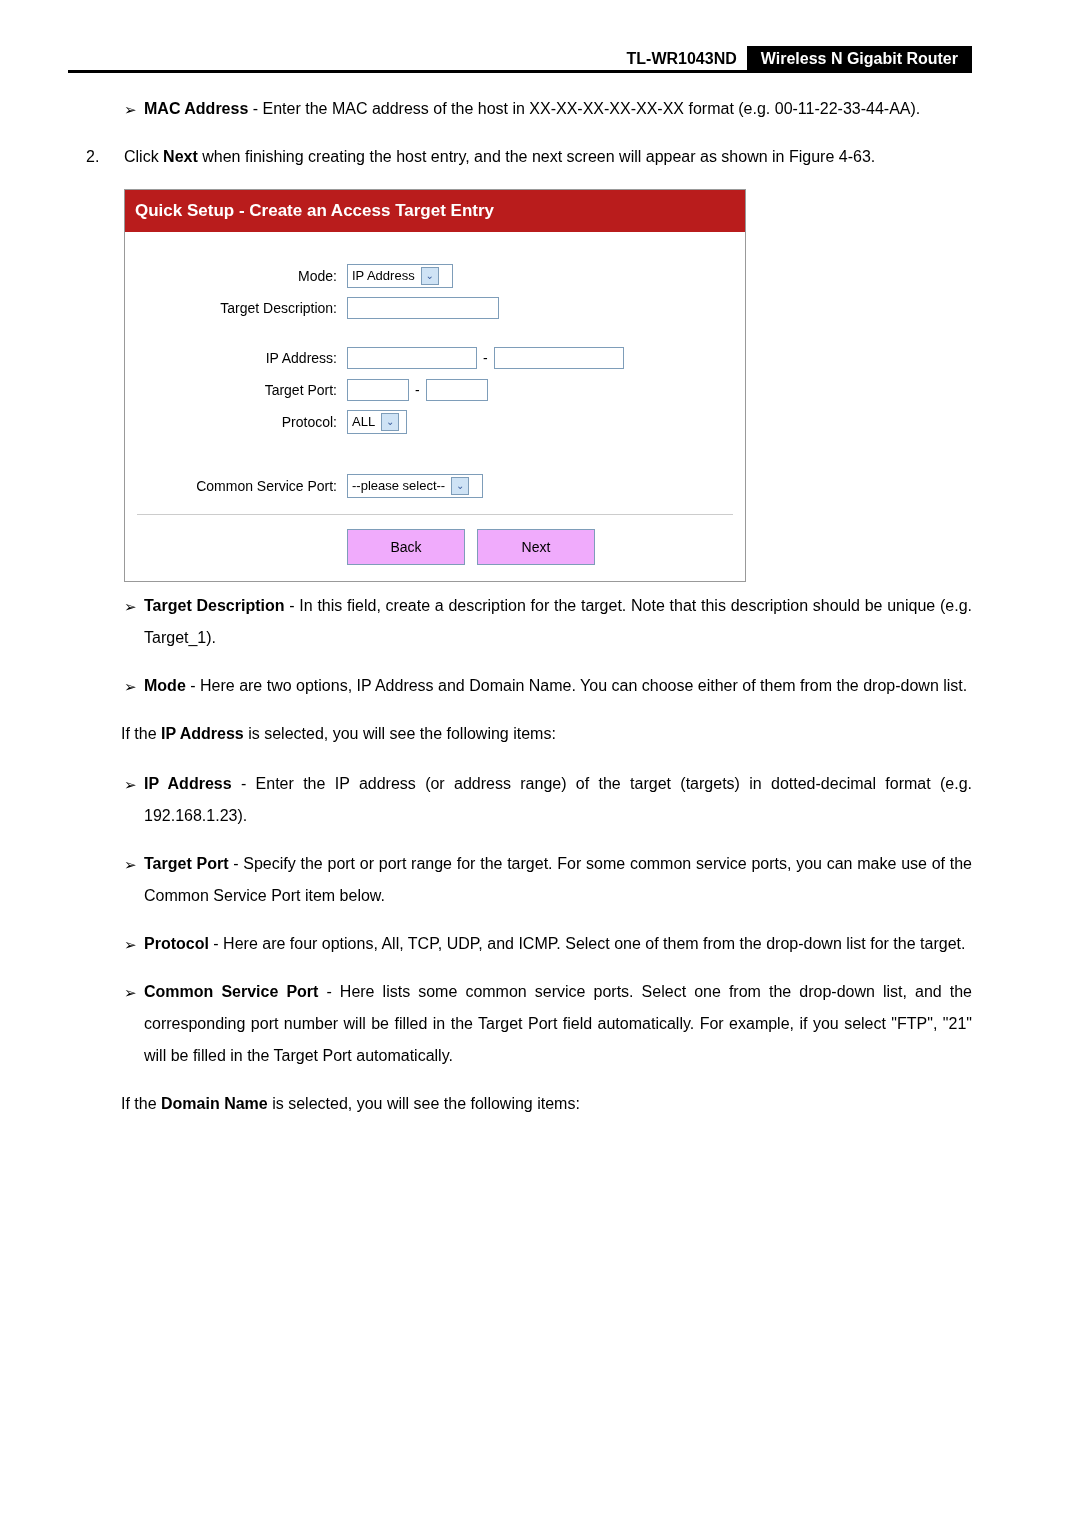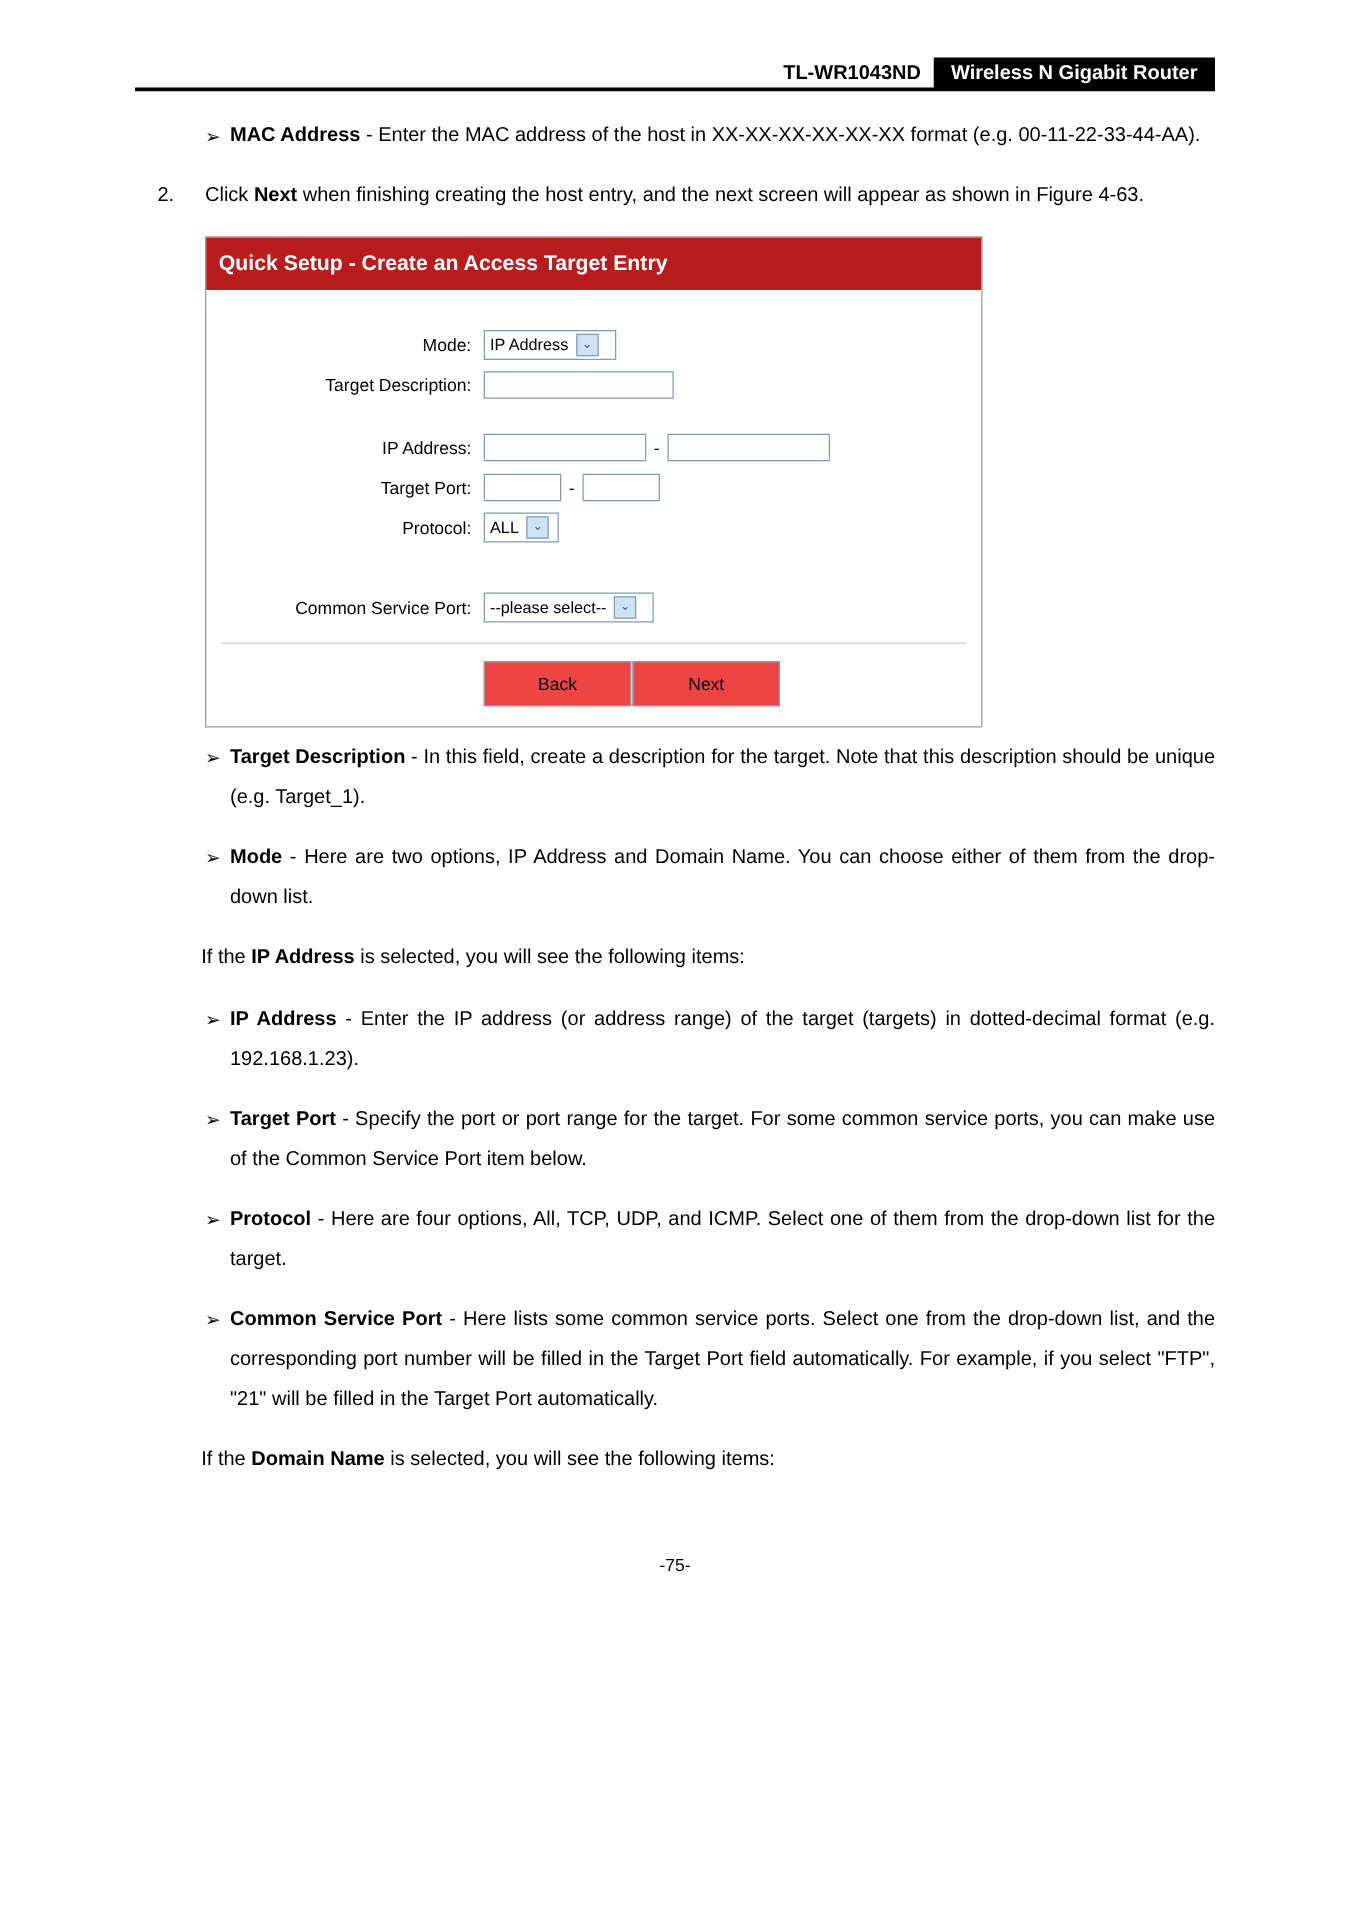--- a/index.html
+++ b/index.html
@@ -5,21 +5,21 @@
   body {
     margin: 0;
     padding: 0;
     background: #fff;
     font-family: Arial, Helvetica, sans-serif;
     font-size: 16px;
     color: #000;
     width: 1080px;
   }
   .page {
-    padding: 50px 108px 40px 108px;
+    padding: 50px 108px 40px 68px;
   }
   .header-bar {
     border-bottom: 3px solid #000;
     padding-bottom: 2px;
     margin-bottom: 20px;
     text-align: right;
   }
   .header-inner {
     display: inline-block;
   }
@@ -128,26 +128,26 @@
     background: #fff;
     height: 20px;
   }
   .gap-big { height: 28px; }
   .fig-sep {
     border-top: 1px solid #ccc;
     margin: 14px 0 14px 0;
   }
   .btn {
     border: 1px solid #7e9db9;
-    background: #ef4444;
+    background: #f0abfc;
     min-width: 88px;
     padding: 3px 14px;
     font-size: 14px;
     text-align: center;
-    margin-right: 1px;
+    margin-right: 12px;
   }
   .fig-caption {
     text-align: center;
     margin: 18px 0 22px 0;
     font-size: 16px;
   }
   .note-line {
     margin: 10px 0 18px 53px;
     text-align: justify;
   }
@@ -308,15 +308,14 @@
         <b>Common Service Port</b><span> - Here lists some common service ports. Select one from the drop-down list, and the corresponding port number will be filled in the Target Port field automatically. For example, if you select "FTP", "21" will be filled in the Target Port automatically.</span>
       </div>
     </div>
 
     <div class="note-line">
       <span>If the </span><b>Domain Name</b><span> is selected, you will see the following items:</span>
     </div>
 
   </div>
 
-  <div class="footer">-75-</div>
 
 </div>
 
 </body></html>

